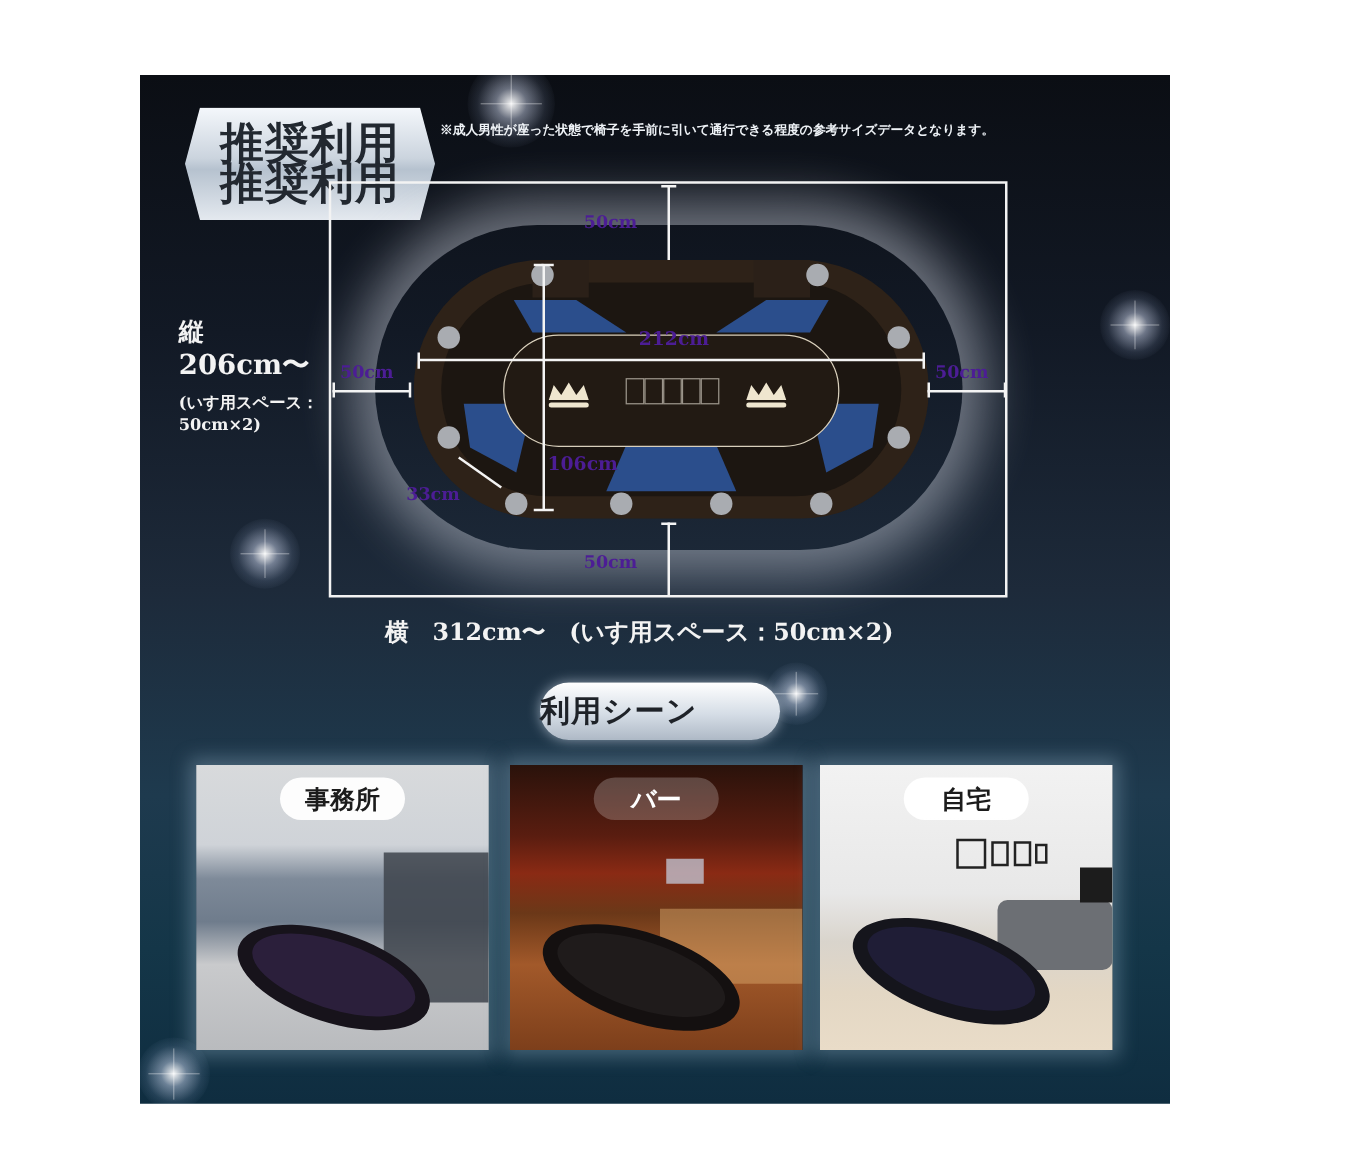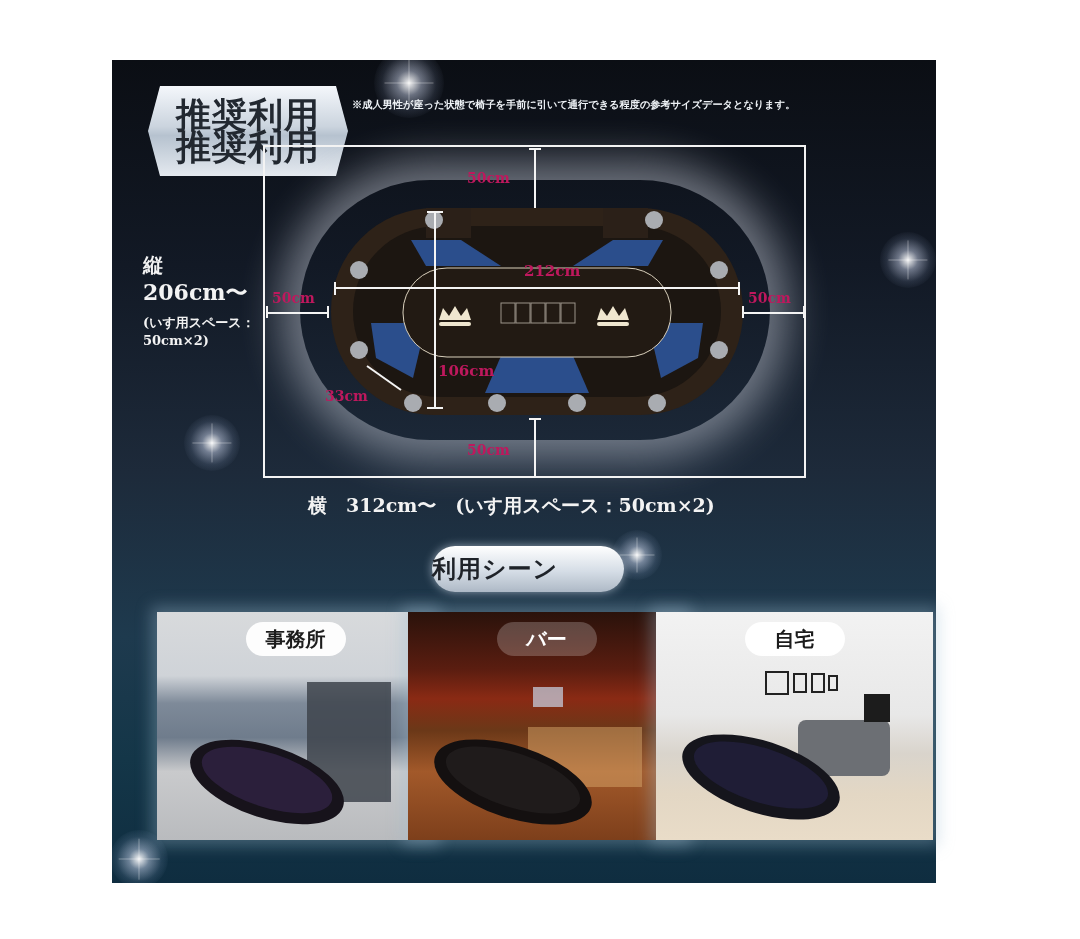--- a/index.html
+++ b/index.html
@@ -13,37 +13,37 @@
   .sparkle::after{height:1px;width:70%;transform:translate(-50%,-50%);}
   .title-plate{position:absolute;left:148px;top:86px;width:200px;height:90px;
     clip-path:polygon(6% 0,94% 0,100% 50%,94% 100%,6% 100%,0 50%);
     background:linear-gradient(180deg,#f4f7fb 0%,#cbd4de 45%,#b6c2cf 55%,#e4e9ef 100%);
     display:flex;flex-direction:column;align-items:center;justify-content:center;}
   .title-plate span{color:#222830;font-weight:bold;font-size:35px;line-height:32px;letter-spacing:1px;}
   .note{position:absolute;left:352px;top:98px;width:470px;color:#eef2f6;font-size:10.2px;line-height:13px;text-align:left;font-weight:bold;}
   .room-rect{position:absolute;left:263px;top:145px;width:543px;height:333px;border:2px solid #f3f3f3;box-sizing:border-box;}
   .room-glow{position:absolute;left:300px;top:180px;width:470px;height:260px;border-radius:140px;
     box-shadow:0 0 40px 20px rgba(220,225,235,0.45);}
-  .dim{position:absolute;color:#be185d;font-size:14px;font-weight:bold;}
+  .dim{position:absolute;color:#4c1d95;font-size:14px;font-weight:bold;}
   .vline{position:absolute;width:2px;background:#f4f4f4;}
   .hline{position:absolute;height:2px;background:#f4f4f4;}
   .tick-h{position:absolute;height:2px;width:12px;background:#f4f4f4;}
   .tick-v{position:absolute;width:2px;height:12px;background:#f4f4f4;}
   .left-label{position:absolute;left:143px;top:252px;color:#f3f3f3;font-weight:bold;}
   .left-label .a{font-size:20px;line-height:26px;}
   .left-label .b{font-size:22px;line-height:28px;}
   .left-label .c{font-size:13px;line-height:18px;margin-top:8px;}
   .bottom-label{position:absolute;left:308px;top:493px;color:#f3f3f3;font-size:19px;font-weight:bold;white-space:pre;}
   
   .table{position:absolute;left:331px;top:208px;width:412px;height:207px;}
   .scene-pill{position:absolute;left:432px;top:546px;width:192px;height:46px;border-radius:23px;
     background:linear-gradient(180deg,#ffffff 0%,#d5dde6 55%,#aeb9c6 100%);
     box-shadow:0 0 10px rgba(220,230,245,0.6);display:flex;align-items:center;justify-content:flex-start;}
   .scene-pill span{color:#1e2228;font-size:24px;font-weight:bold;letter-spacing:1px;}
-  .photo{position:absolute;top:612px;width:234px;height:228px;box-shadow:0 0 14px 6px rgba(160,190,210,0.35);overflow:hidden;padding-left:43px;}
+  .photo{position:absolute;top:612px;width:234px;height:228px;box-shadow:0 0 14px 6px rgba(160,190,210,0.35);overflow:hidden;}
   .photo .pill{position:absolute;left:50%;top:10px;transform:translateX(-50%);width:100px;height:34px;border-radius:17px;
     display:flex;align-items:center;justify-content:center;font-size:20px;font-weight:bold;color:#1c1c1c;background:rgba(255,255,255,0.95);}
   .photo .pill.dark{background:rgba(255,255,255,0.22);color:#ffffff;}
 </style>
 </head>
 <body>
 
 <div class="panel">
   <div class="sparkle" style="left:262px;top:-12px;width:70px;height:70px;"></div>
   <div class="sparkle" style="left:768px;top:172px;width:56px;height:56px;"></div>
@@ -126,21 +126,21 @@
 <div class="tick-v" style="left:266px;top:306px;"></div>
 <div class="tick-v" style="left:327px;top:306px;"></div>
 <div class="hline" style="left:742px;top:312px;width:62px;"></div>
 <div class="tick-v" style="left:742px;top:306px;"></div>
 <div class="tick-v" style="left:803px;top:306px;"></div>
 
 <div class="dim" style="left:467px;top:170px;">50cm</div>
 <div class="dim" style="left:467px;top:442px;">50cm</div>
 <div class="dim" style="left:272px;top:290px;">50cm</div>
 <div class="dim" style="left:748px;top:290px;">50cm</div>
-<div class="dim" style="left:524px;top:262px;font-size:15px;text-align:right;">212cm</div>
+<div class="dim" style="left:511px;top:262px;font-size:15px;text-align:right;">212cm</div>
 <div class="dim" style="left:438px;top:362px;font-size:15px;">106cm</div>
 <div class="dim" style="left:325px;top:388px;">33cm</div>
 
 <div class="left-label">
   <div class="a">縦</div>
   <div class="b">206cm〜</div>
   <div class="c">(いす用スペース：</div>
   <div class="c" style="margin-top:0;">50cm×2)</div>
 </div>
 

